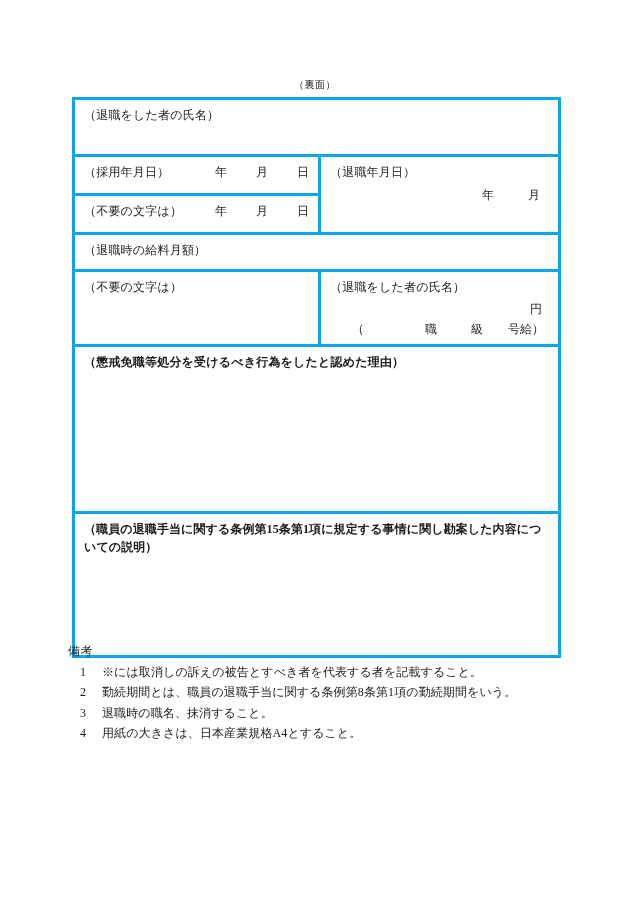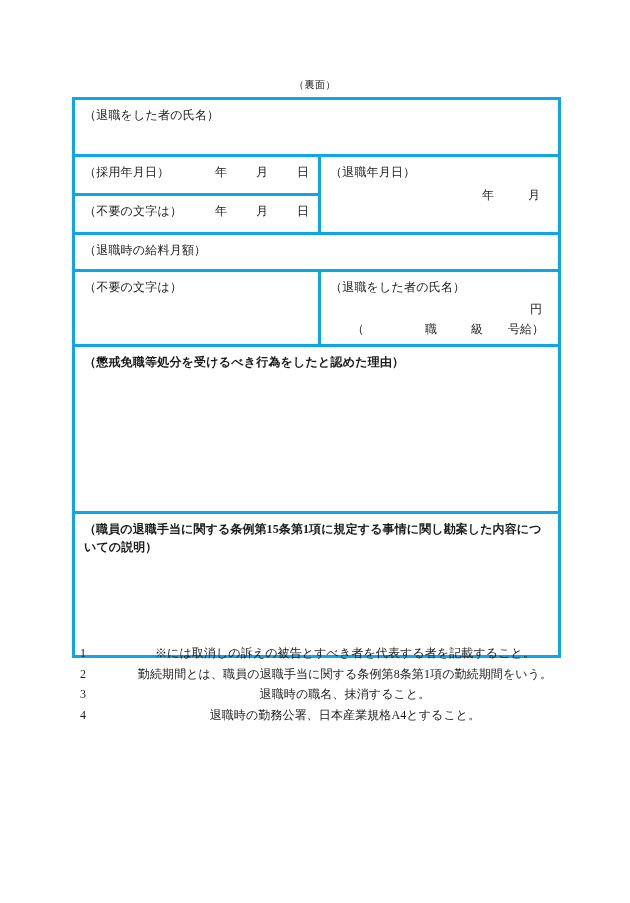--- a/index.html
+++ b/index.html
@@ -136,21 +136,20 @@
     margin-top: 2px;
   }
   .note-num {
     width: 22px;
     flex: none;
     text-align: left;
   }
   .note-text {
     flex: 1;
     letter-spacing: 0.1px;
-    text-align: center;
   }
 </style>
 </head>
 <body>
 
 <div class="page">
 
   <div class="page-header">（裏面）</div>
 
   <table class="form-table">
@@ -251,35 +250,36 @@
           <div class="cell-pad">
             <span class="expl-text">（職員の退職手当に関する条例第15条第1項に規定する事情に関し勘案した内容についての説明）</span>
           </div>
         </td>
       </tr>
 
     </tbody>
   </table>
 
   <div class="notes">
+    <div class="notes-title">備考</div>
 
     <div class="note-item">
       <span class="note-num">1</span>
       <span class="note-text">※には取消しの訴えの被告とすべき者を代表する者を記載すること。</span>
     </div>
 
     <div class="note-item">
       <span class="note-num">2</span>
       <span class="note-text">勤続期間とは、職員の退職手当に関する条例第8条第1項の勤続期間をいう。</span>
     </div>
 
     <div class="note-item">
       <span class="note-num">3</span>
       <span class="note-text">退職時の職名、抹消すること。</span>
     </div>
 
     <div class="note-item">
       <span class="note-num">4</span>
-      <span class="note-text">退職時の勤務公署、日本産業規格A4とすること。</span>
+      <span class="note-text">用紙の大きさは、日本産業規格A4とすること。</span>
     </div>
   </div>
 
 </div>
 
 </body></html>

